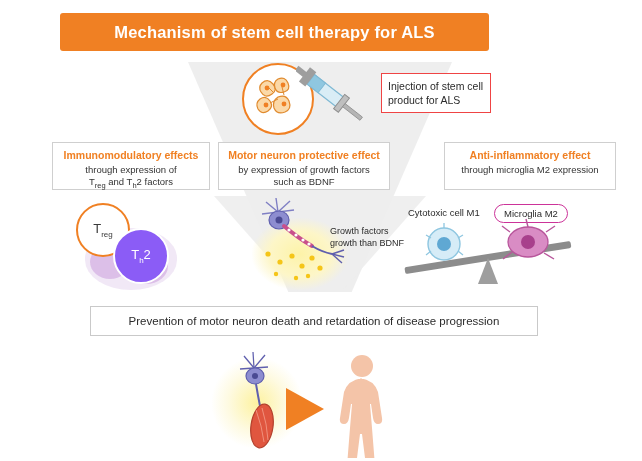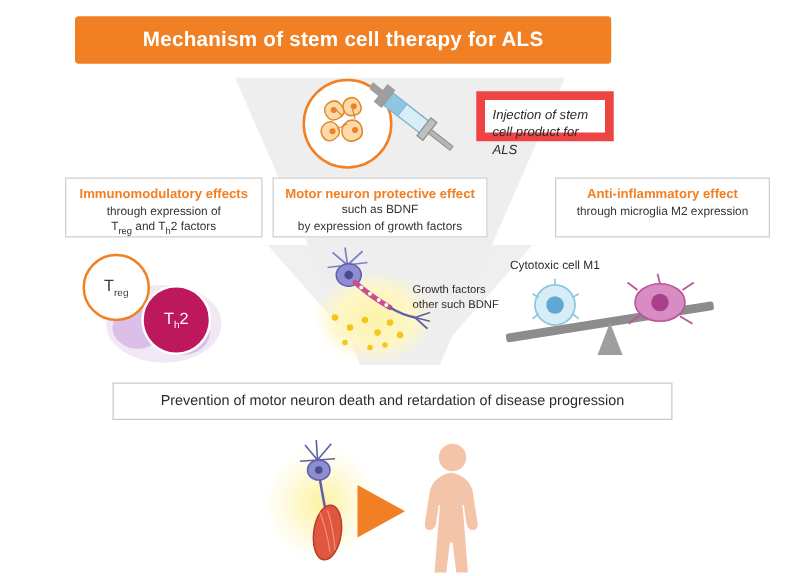--- a/index.html
+++ b/index.html
@@ -84,25 +84,24 @@
   }
   .label-injection {
     position: absolute;
     left: 381px;
     top: 73px;
     width: 110px;
     height: 40px;
     font-size: 10.5px;
     color: #2b2b2b;
     line-height: 14px;
-    border: 7px solid #ef4444;
+    border: 1px solid #ef4444;
     background: #ffffff;
     padding: 5px 6px;
     box-sizing: border-box;
-    font-style: italic;
   }
 
   
   .effect-box {
     position: absolute;
     top: 142px;
     height: 48px;
     background: #ffffff;
     border: 1px solid #cfcfcf;
     box-sizing: border-box;
@@ -135,40 +134,40 @@
     left: 85px;
     top: 228px;
     width: 92px;
     height: 62px;
     background: #efe4f4;
     border-radius: 46px / 30px;
     opacity: 0.85;
   }
   .treg-circle {
     position: absolute;
-    left: 66px;
+    left: 76px;
     top: 203px;
     width: 50px;
     height: 50px;
     border-radius: 50%;
     background: #ffffff;
     border: 2.5px solid #f08023;
     display: flex;
     align-items: center;
     justify-content: center;
     text-align: center;
   }
   .th2-circle {
     position: absolute;
     left: 113px;
     top: 228px;
     width: 52px;
     height: 52px;
     border-radius: 50%;
-    background: #be185d;
+    background: #8b5cf6;
     border: 2.5px solid #ffffff;
     display: flex;
     align-items: center;
     justify-content: center;
   }
   .cell-label {
     font-size: 13px;
     color: #3b3b3b;
     font-weight: normal;
   }
@@ -304,22 +303,22 @@
   <div class="effect-box b1">
     <span class="head">Immunomodulatory effects</span>
     <span class="sub">
       <span>through expression of</span><br>
       <span>T</span><sub>reg</sub><span> and T</span><sub>h</sub><span>2 factors</span>
     </span>
   </div>
 
   <div class="effect-box b2">
     <span class="head">Motor neuron protective effect</span>
+    <span class="sub">by expression of growth factors</span>
     <span class="sub" style="margin-top:0">such as BDNF</span>
-    <span class="sub">by expression of growth factors</span>
   </div>
 
   <div class="effect-box b3">
     <span class="head">Anti-inflammatory effect</span>
     <span class="sub">through microglia M2 expression</span>
   </div>
 
   <div class="treg-bg"></div>
   <svg class="abs" style="left:88px; top:232px;" width="88" height="58" viewBox="0 0 88 58">
     <g fill="#d9b9e6" opacity="0.85">
@@ -365,24 +364,25 @@
         <circle cx="54" cy="70" r="2.6"></circle>
       <circle cx="64" cy="62" r="2.6"></circle>
         <circle cx="72" cy="72" r="2.6"></circle>
       <circle cx="28" cy="78" r="2.2"></circle>
         <circle cx="48" cy="82" r="2.2"></circle>
       <circle cx="60" cy="80" r="2.2"></circle>
     </g>
   </svg>
   <div class="label-growth">
     <span>Growth factors</span><br>
-    <span>other such BDNF</span>
+    <span>growth than BDNF</span>
   </div>
 
   <div class="label-m1">Cytotoxic cell M1</div>
+  <div class="badge-m2">Microglia M2</div>
 
   <svg class="abs" style="left:398px; top:218px;" width="180" height="72" viewBox="0 0 180 72">
     <g transform="rotate(-9 90 40)">
       <rect x="6" y="36" width="168" height="7" rx="2" fill="#8c8c8c"></rect>
     </g>
     <polygon points="90,40 80,66 100,66" fill="#9e9e9e"></polygon>
 
     <g transform="translate(26,6)">
       <circle cx="20" cy="20" r="16" fill="#d6ecf7" stroke="#8ec6e0" stroke-width="1.4"></circle>
       <circle cx="20" cy="20" r="7" fill="#5fa8d3"></circle>

